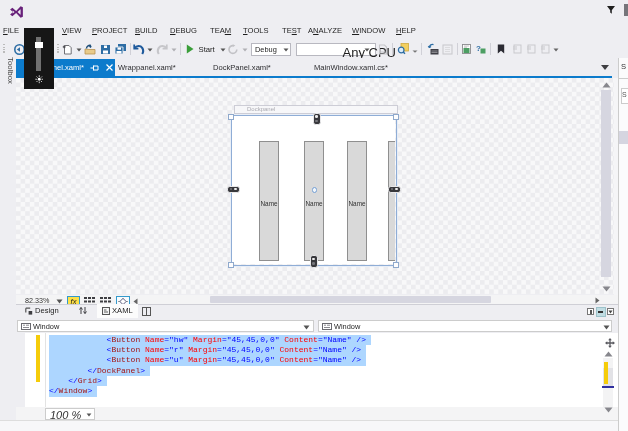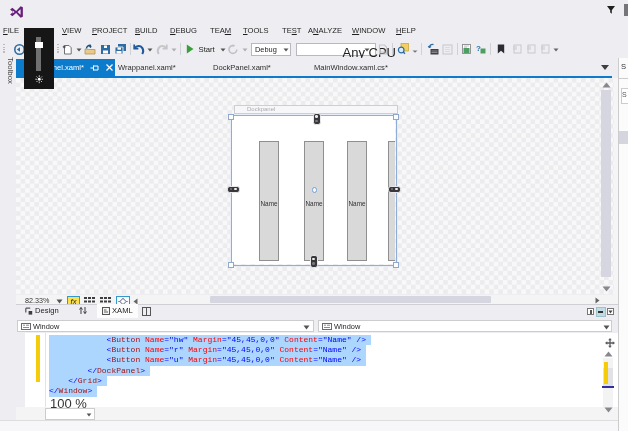--- a/index.html
+++ b/index.html
@@ -364,21 +364,21 @@
   <div class="abs" style="left:603px;top:358px;width:10px;height:49px;background:#f3f3f4;"></div>
   <div class="abs" style="left:603px;top:368px;width:10px;height:18px;background:#e2e2e6;"></div>
   <div class="abs" style="left:604px;top:362px;width:4px;height:22px;background:#f5cc0a;"></div>
   <div class="abs" style="left:602px;top:386px;width:12px;height:2px;background:#2f2fa0;"></div>
   <svg class="abs" style="left:604px;top:407px;z-index:5;" width="9" height="6" viewBox="0 0 9 6">
       <path d="M0.5 0.5 L8.5 0.5 L4.5 5.5 Z" fill="#87878d"></path>
     </svg>
 
   <div class="abs" style="left:16px;top:407px;width:602px;height:13px;background:#f4f4f5;"></div>
   <div class="abs" style="left:45px;top:407.5px;width:50px;height:12px;background:#fff;border:1px solid #ccc;box-sizing:border-box;"></div>
-  <div class="abs" style="left:50px;top:396px;font-size:13px;color:#333;">100 %</div>
+  <div class="abs" style="left:50px;top:409px;font-size:11px;color:#333;font-style:italic;">100 %</div>
   <svg class="abs" style="left:86px;top:412.5px;" width="6" height="4" viewBox="0 0 7 5">
       <path d="M0.5 0.5 L6.5 0.5 L3.5 4.5 Z" fill="#555"></path>
     </svg>
   <div class="abs" style="left:0;top:420px;width:628px;height:11px;background:#f7f7f9;border-top:1px solid #ddd;box-sizing:border-box;"></div>
 
   <div class="abs" style="left:618px;top:58px;width:10px;height:373px;background:#fbfbfc;border-left:1px solid #ccc;box-sizing:border-box;"></div>
   <div class="abs" style="left:621px;top:62px;font-size:7.6px;color:#333;">S</div>
   <div class="abs" style="left:619px;top:78px;width:9px;height:1px;background:#ccc;"></div>
   <div class="abs" style="left:621px;top:88px;width:7px;height:14px;background:#fff;border:1px solid #ccc;border-right:none;"></div>
   <div class="abs" style="left:622px;top:91px;font-size:7px;color:#555;">S</div>

